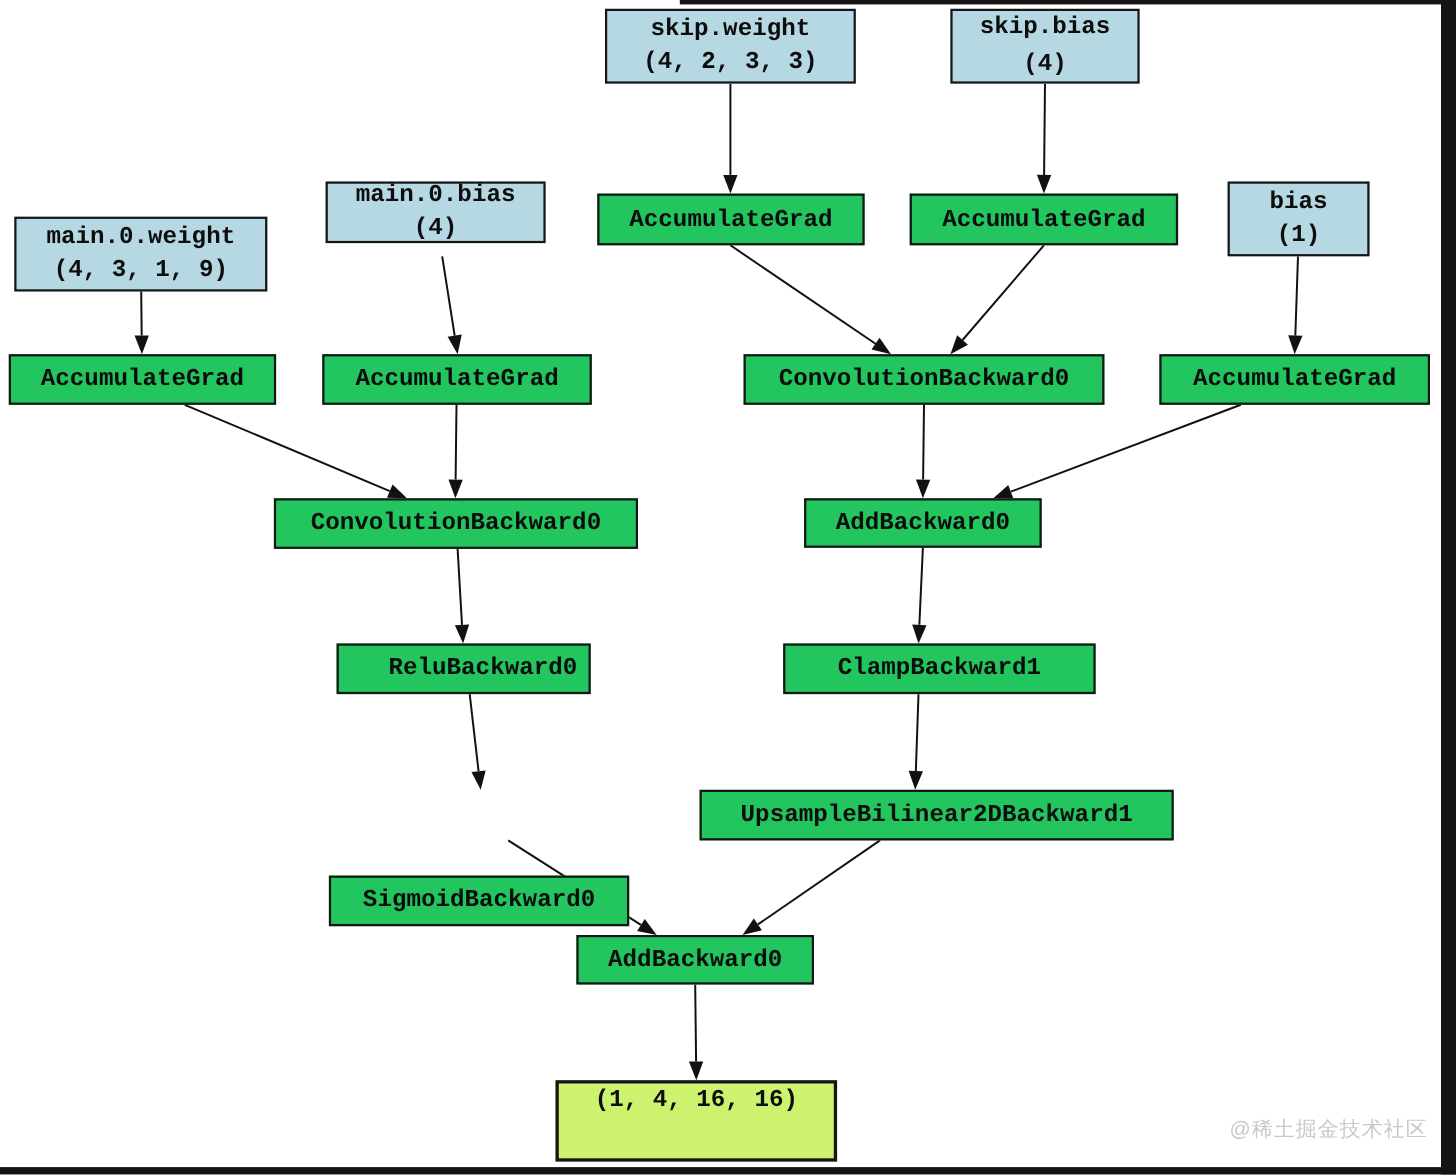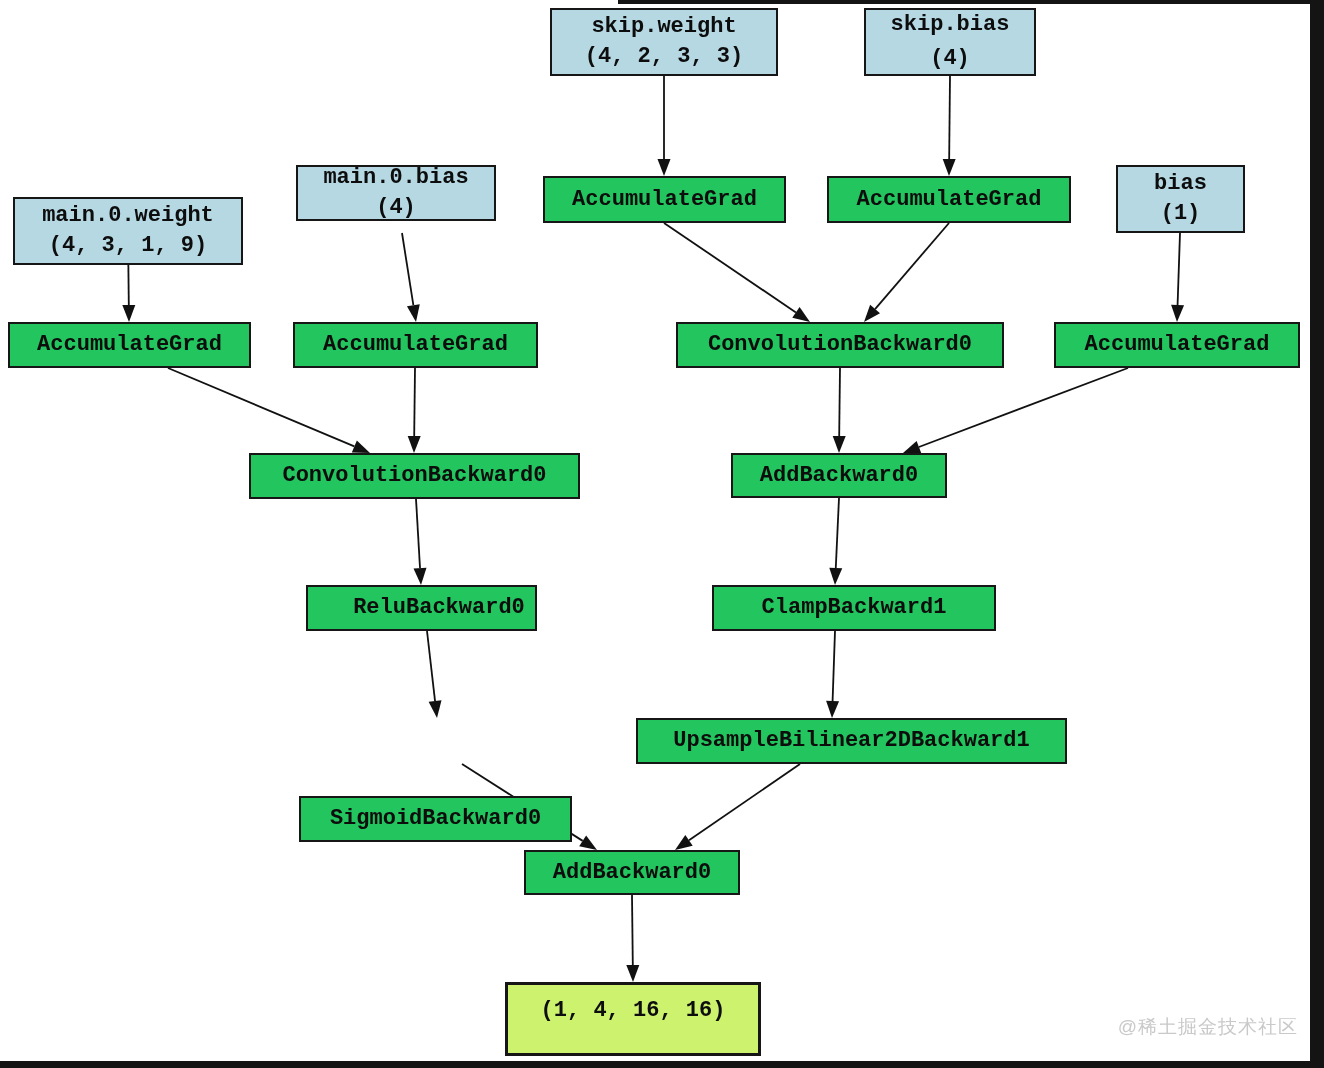--- a/index.html
+++ b/index.html
@@ -24,21 +24,21 @@
     font-size:22px;
     font-weight:600;
     line-height:30px;
     color:#0d0d0d;
     z-index:2;
     letter-spacing:0px;
     white-space:nowrap;
   }
   .node.param{background:#b5d8e3;}
   .node.fn{background:#22c55e;line-height:26px;}
-  .node.output{background:#cdf26e;border-width:3px;justify-content:center;padding-bottom:16px;}
+  .node.output{background:#cdf26e;border-width:3px;justify-content:flex-start;padding-bottom:16px;}
   .frame{position:absolute;z-index:5;}
   #frame-right{right:0;top:0;width:14px;height:1068px;}
   #frame-bottom{left:0;bottom:0;width:1324px;height:7px;}
   #frame-top{left:618px;top:0;width:706px;height:4px;}
   #watermark{
     position:absolute;
     z-index:6;
     right:26px;
     top:1014px;
     font-family:"Liberation Sans","DejaVu Sans",sans-serif;

